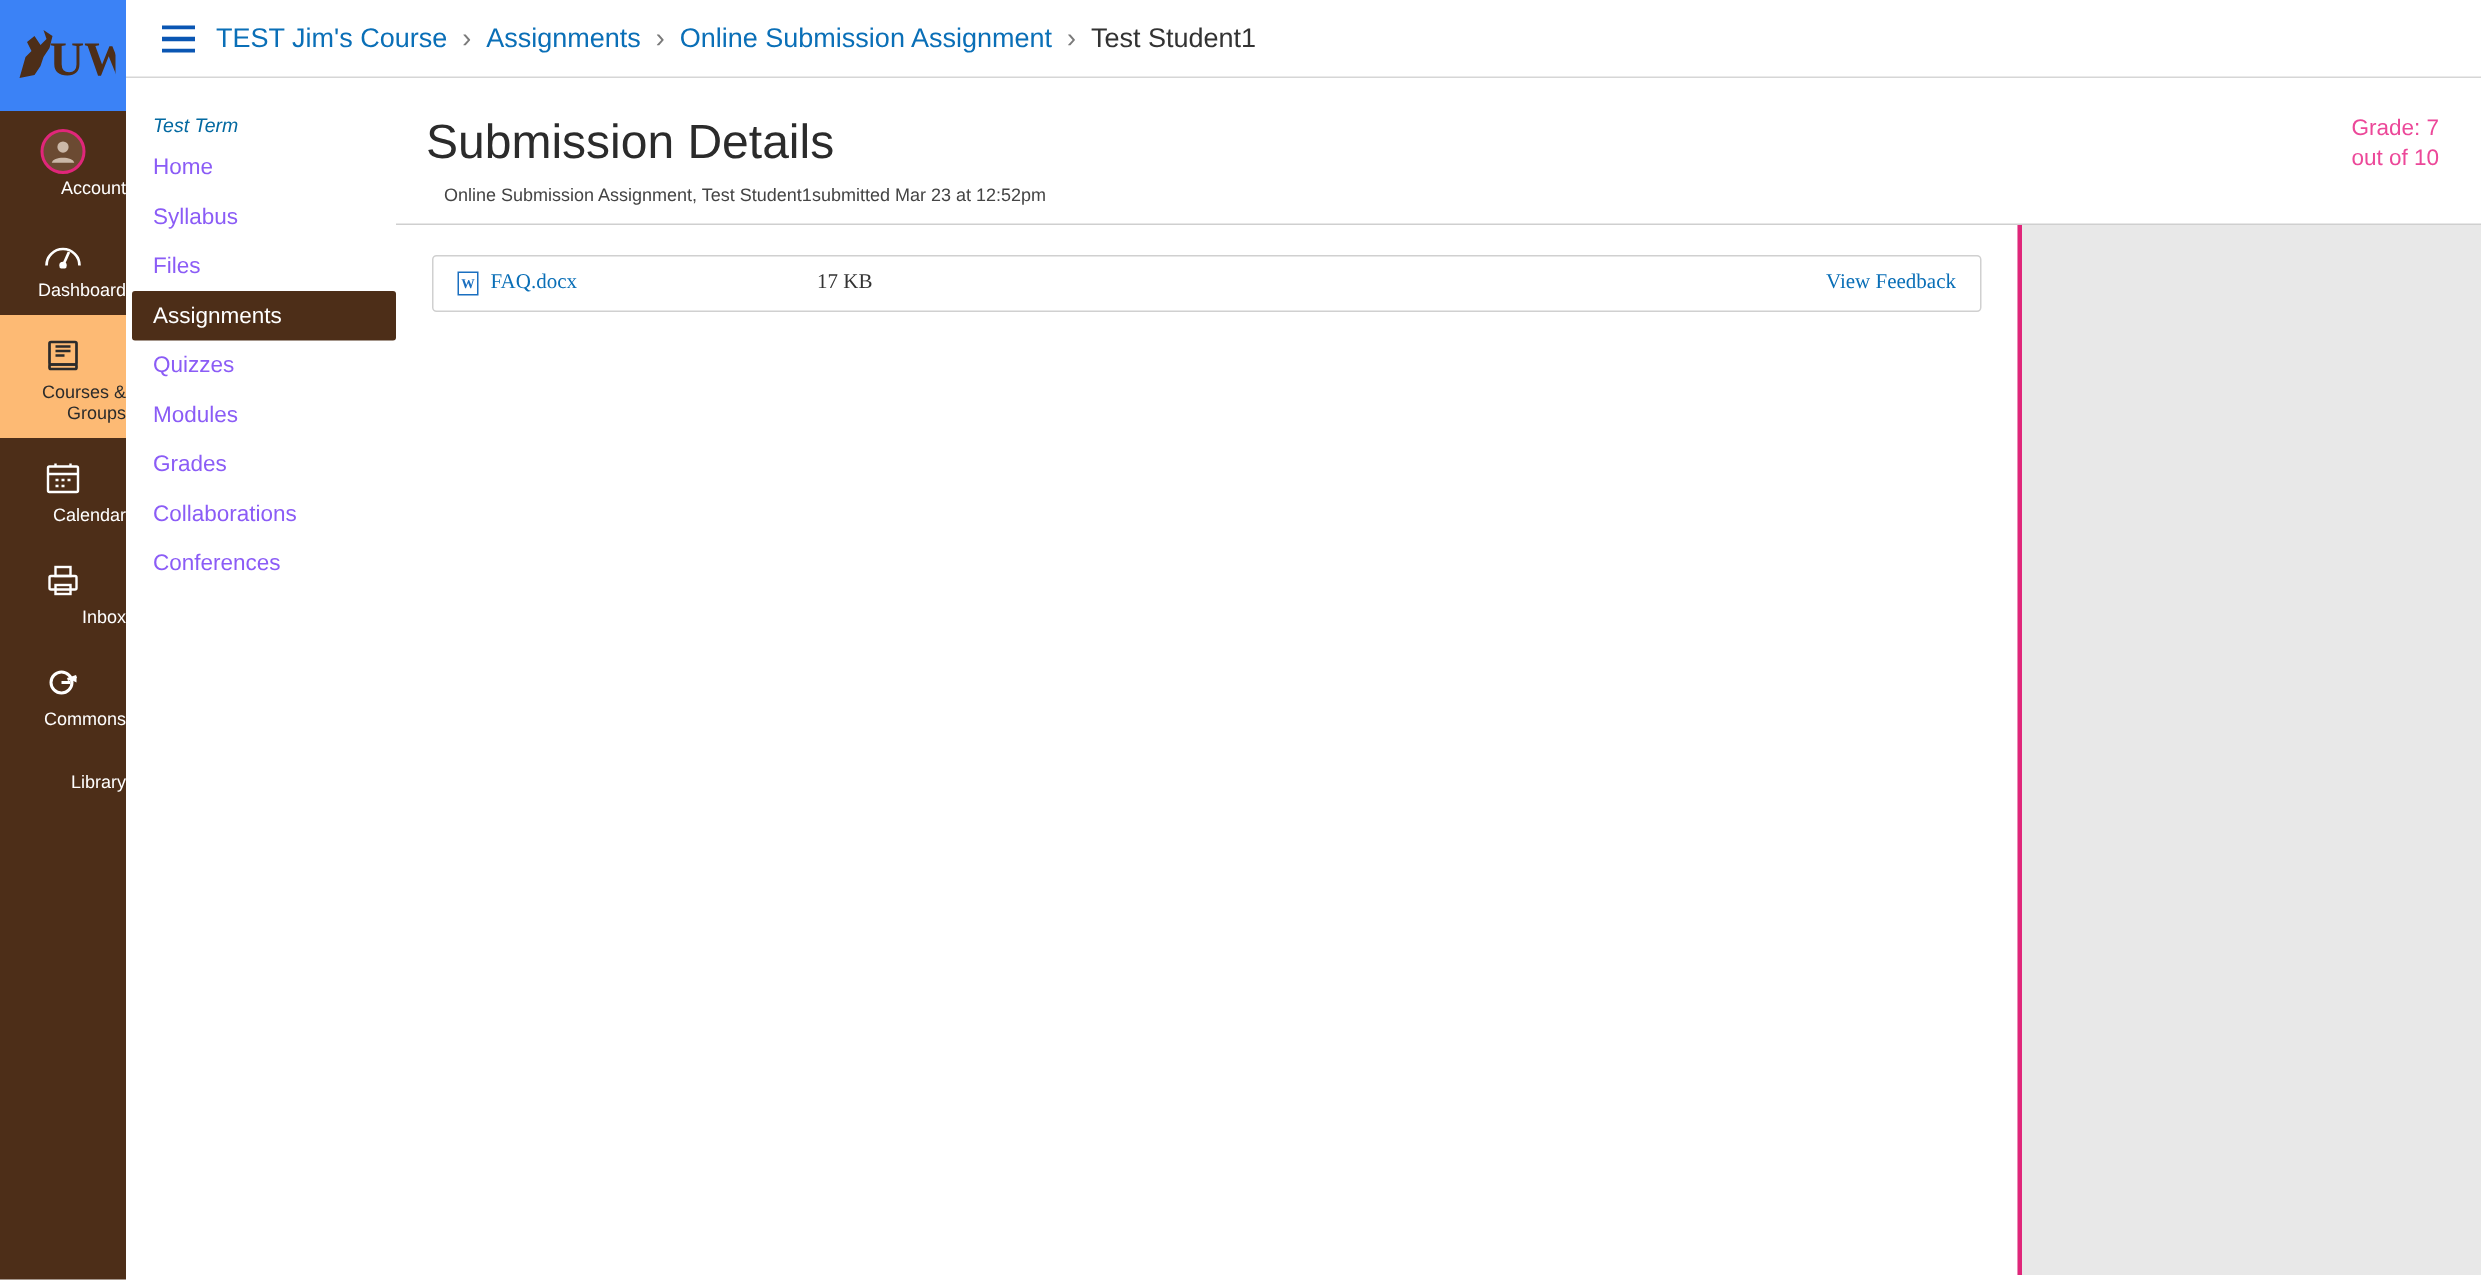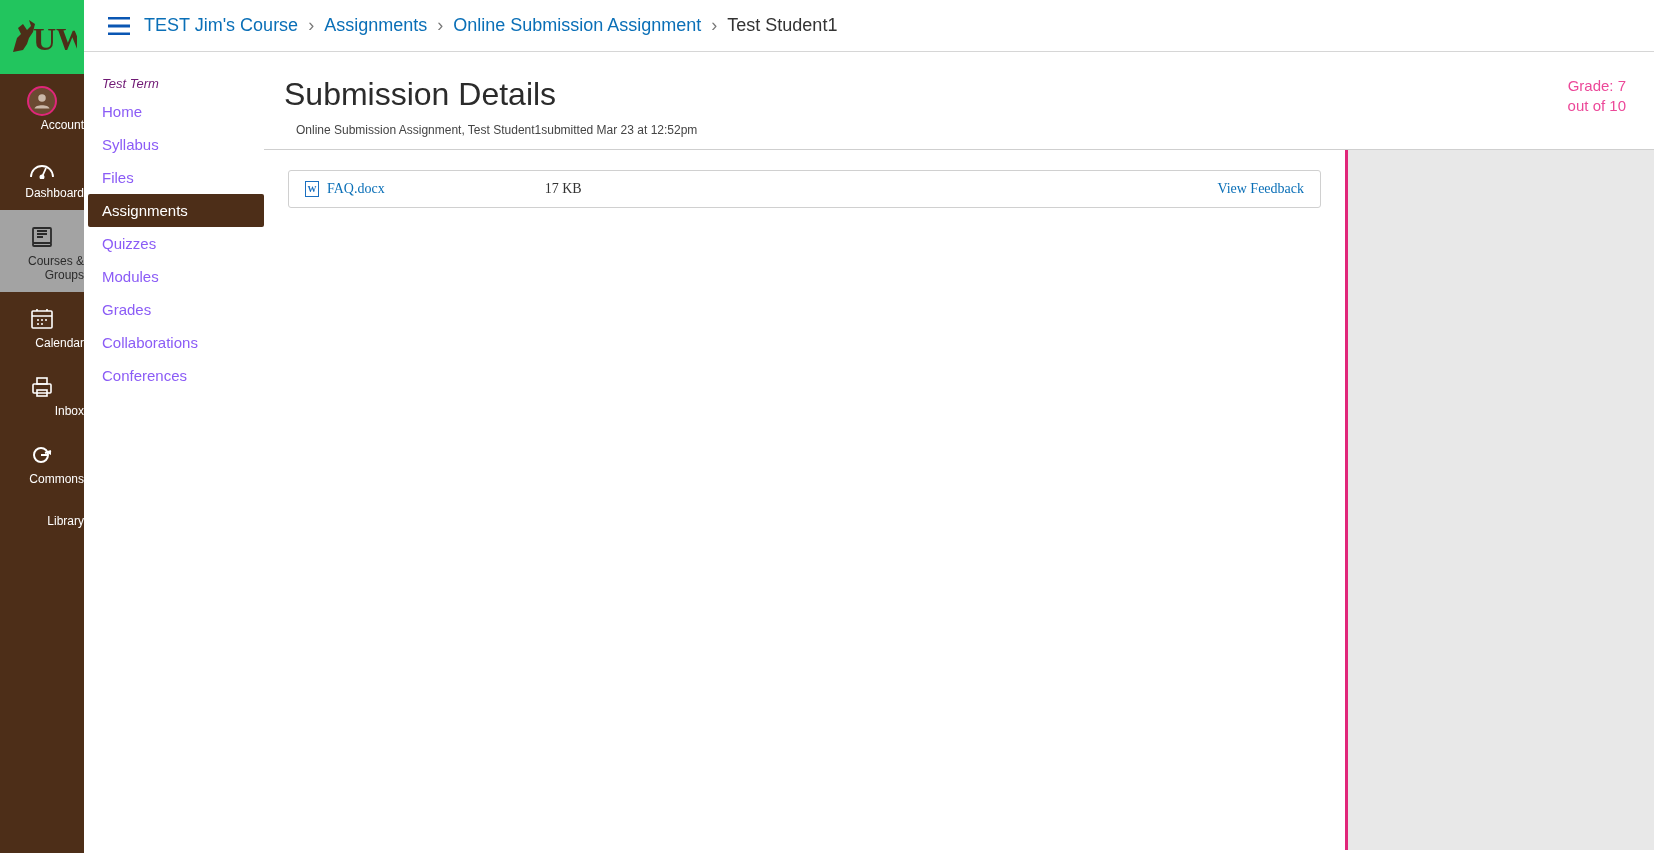--- a/index.html
+++ b/index.html
@@ -6,33 +6,33 @@
   html, body { height: 100%; font-family: "Helvetica Neue", Arial, sans-serif; color:#333; }
   body { width:1654px; height:853px; overflow:hidden; background:#fff; }
 
   
   .global-nav {
     position:absolute; left:0; top:0; width:84px; height:853px;
     background:#4d2e18;
     display:flex; flex-direction:column; align-items:center;
   }
   .global-nav .logo {
-    width:84px; height:74px; background:#22c55e;
+    width:84px; height:74px; background:#3b82f6;
     display:flex; align-items:center; justify-content:center;
     color:#4d2e18; font-weight:700;
   }
   .global-nav .logo svg { display:block; }
   .gn-item {
     width:84px; padding:14px 0 10px 0; text-align:right;
     color:#fff; font-size:12px; cursor:pointer;
   }
   .gn-item.highlight { background:#4d2e18; }
   .gn-ico { display:flex; align-items:center; justify-content:center; height:26px; }
   .gn-label { margin-top:4px; line-height:14px; }
-  .gn-item.courses { background:#a3a3a3; color:#2b2b2b; }
+  .gn-item.courses { background:#fdba74; color:#2b2b2b; }
   .gn-item.courses .gn-label { color:#2b2b2b; }
 
   .account-circle {
     width:30px; height:30px; border-radius:50%;
     border:2px solid #e0267a;
     display:flex; align-items:center; justify-content:center;
     background:#6b4a32;
   }
   .account-circle svg { display:block; }
 
@@ -55,21 +55,21 @@
   .breadcrumbs .current { color:#333; }
 
   
   .body { flex:1; display:flex; min-height:0; }
 
   .course-nav {
     width:180px; padding:24px 0 0 4px;
     font-size:15px; color:#333;
   }
   .course-nav .term {
-    font-style:italic; color:#701a75; font-size:13px;
+    font-style:italic; color:#0369a1; font-size:13px;
     padding:0 0 4px 14px;
   }
   .course-nav .cn-item {
     padding:8px 14px; cursor:pointer; color:#8b5cf6;
     border-radius:2px;
   }
   .course-nav .cn-item.active {
     background:#4d2e18; color:#fff;
   }
 

